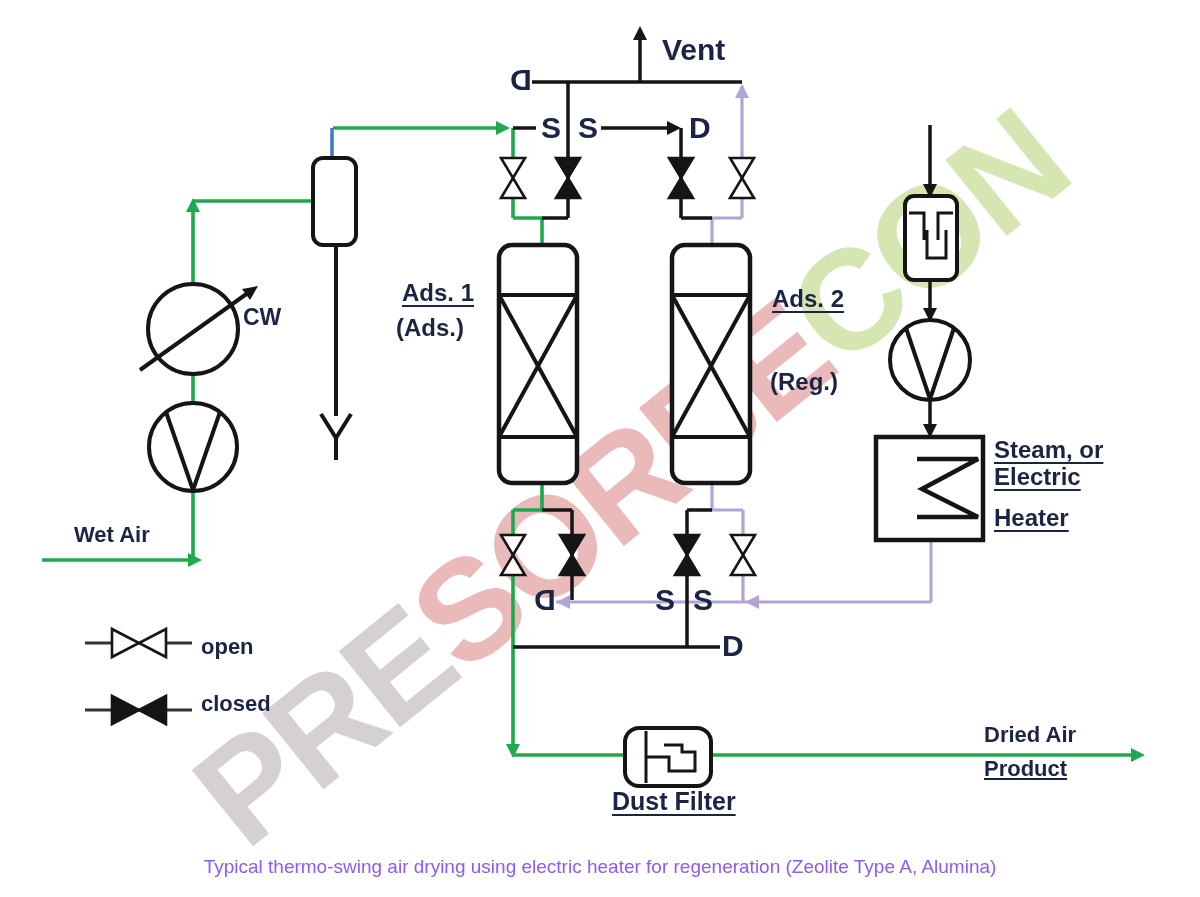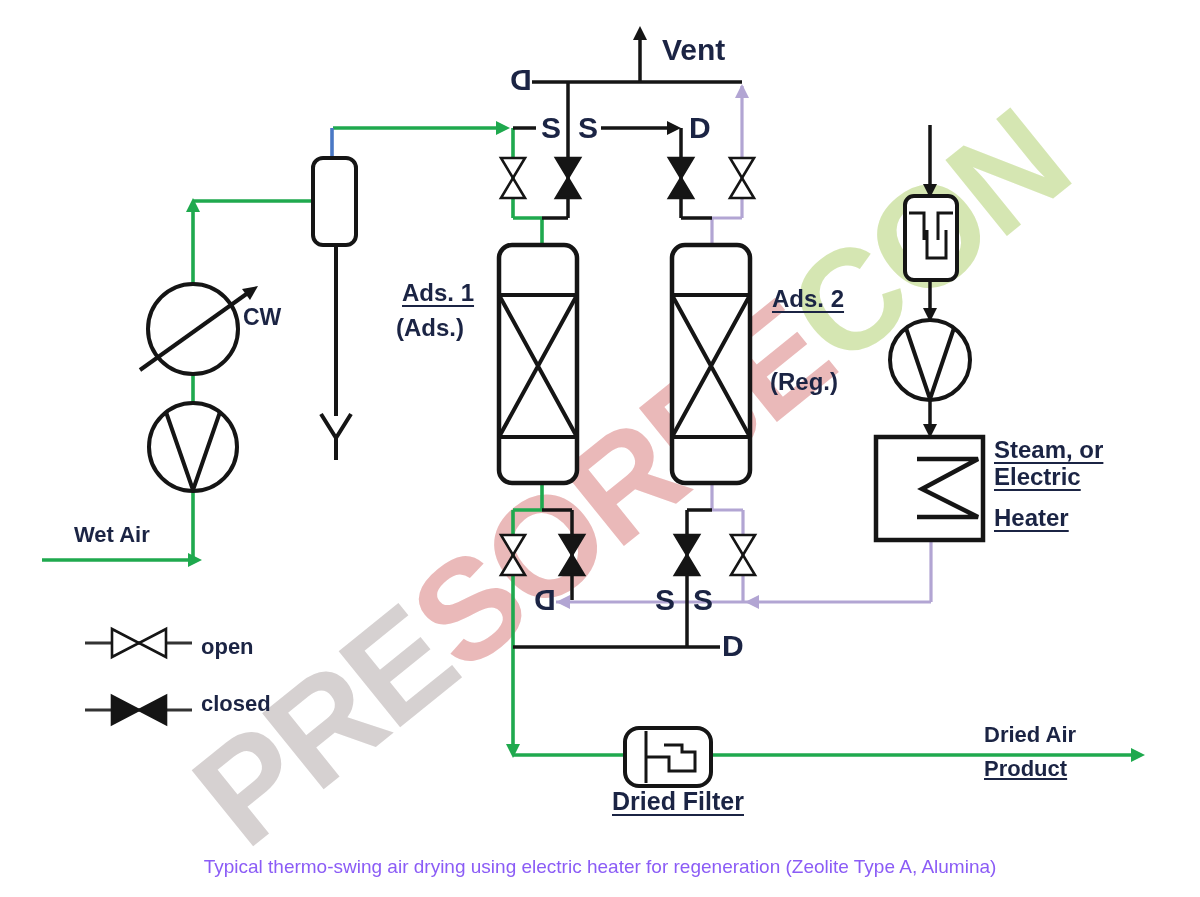--- a/index.html
+++ b/index.html
@@ -205,21 +205,21 @@
 
   <div class="lbl fs26 mirror" style="left:534px;top:584px;">D</div>
   <div class="lbl fs26" style="left:655px;top:584px;">S</div>
   <div class="lbl fs26" style="left:693px;top:584px;">S</div>
   <div class="lbl fs26" style="left:722px;top:630px;">D</div>
 
   <div class="lbl fs24 u" style="left:994px;top:437px;">Steam, or</div>
   <div class="lbl fs24 u" style="left:994px;top:464px;">Electric</div>
   <div class="lbl fs24 u" style="left:994px;top:505px;">Heater</div>
 
-  <div class="lbl fs25 u" style="left:612px;top:788px;">Dried Filter</div>
+  <div class="lbl fs25 u" style="left:612px;top:788px;">Dust Filter</div>
   <div class="lbl fs22" style="left:984px;top:723px;">Dried Air</div>
   <div class="lbl fs22" style="left:984px;top:757px;text-decoration:underline;">Product</div>
 
   <div class="lbl fs22" style="left:201px;top:635px;">open</div>
   <div class="lbl fs22" style="left:201px;top:692px;">closed</div>
 
   <div class="caption">Typical thermo-swing air drying using electric heater for regeneration (Zeolite Type A, Alumina)</div>
 </div>
 
 </body></html>

